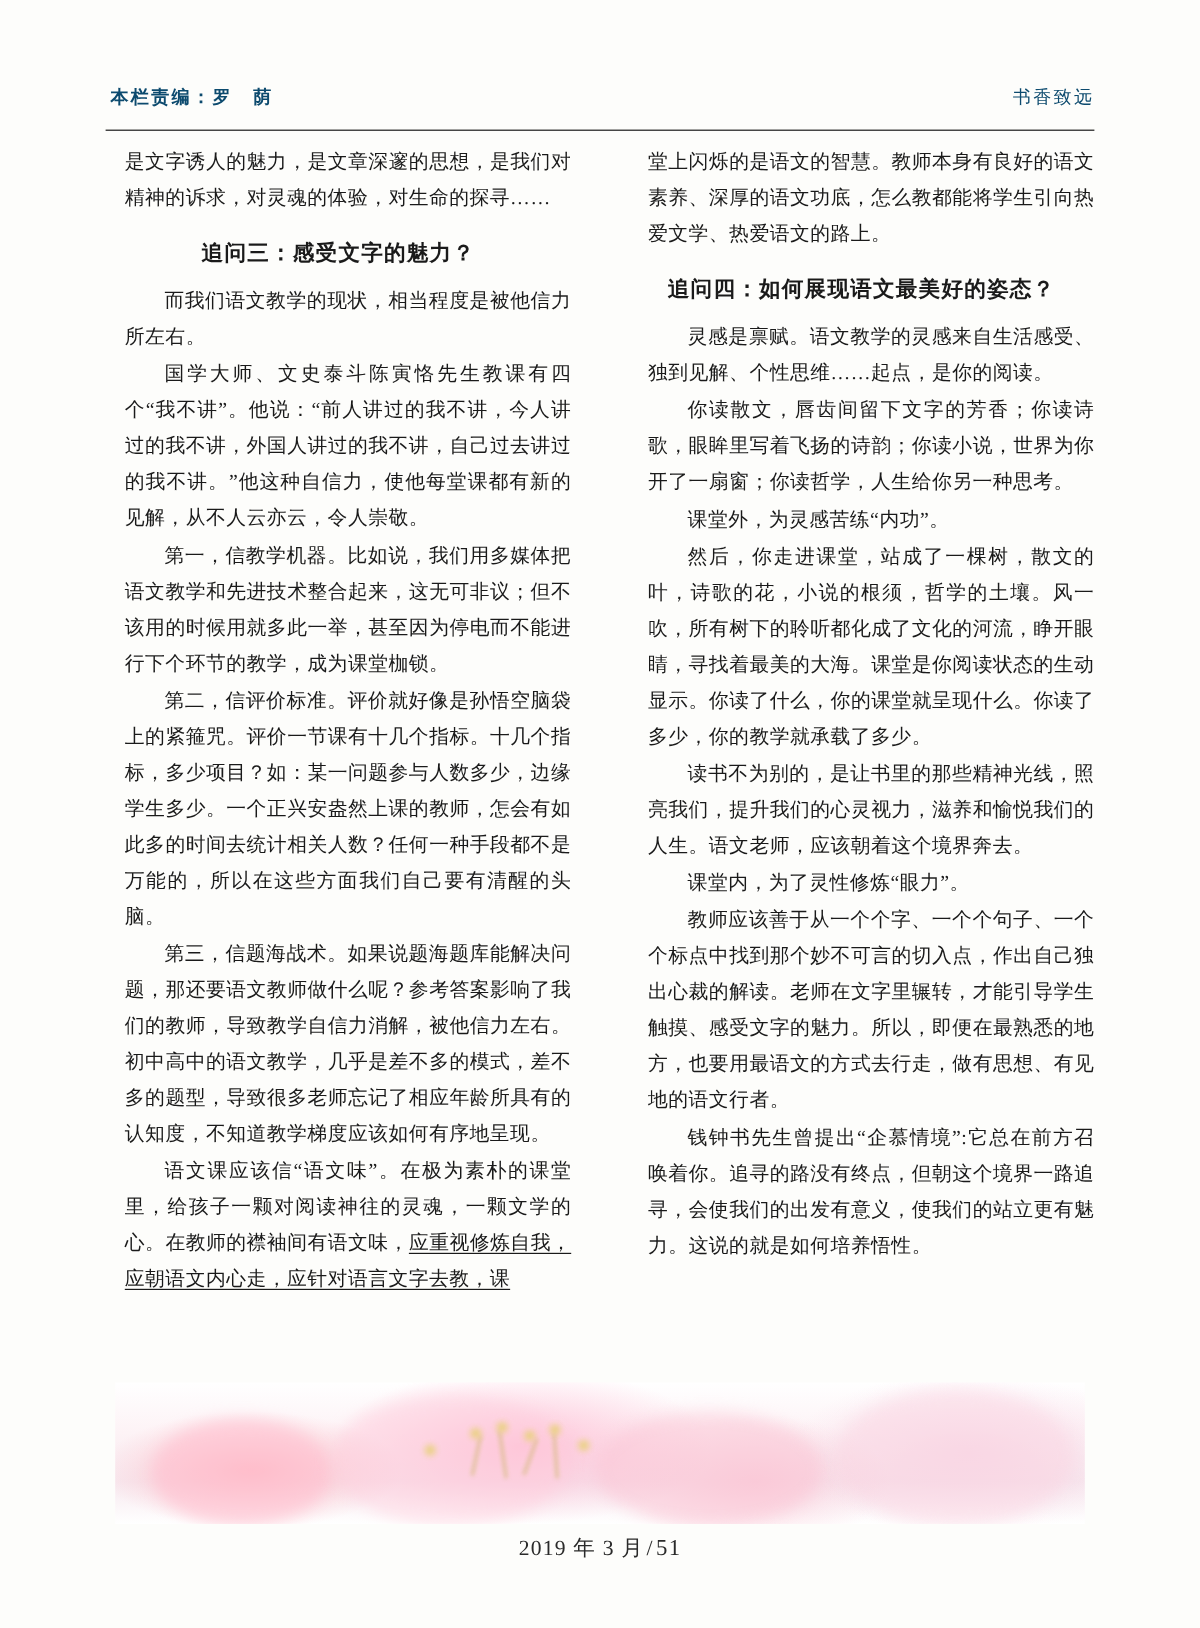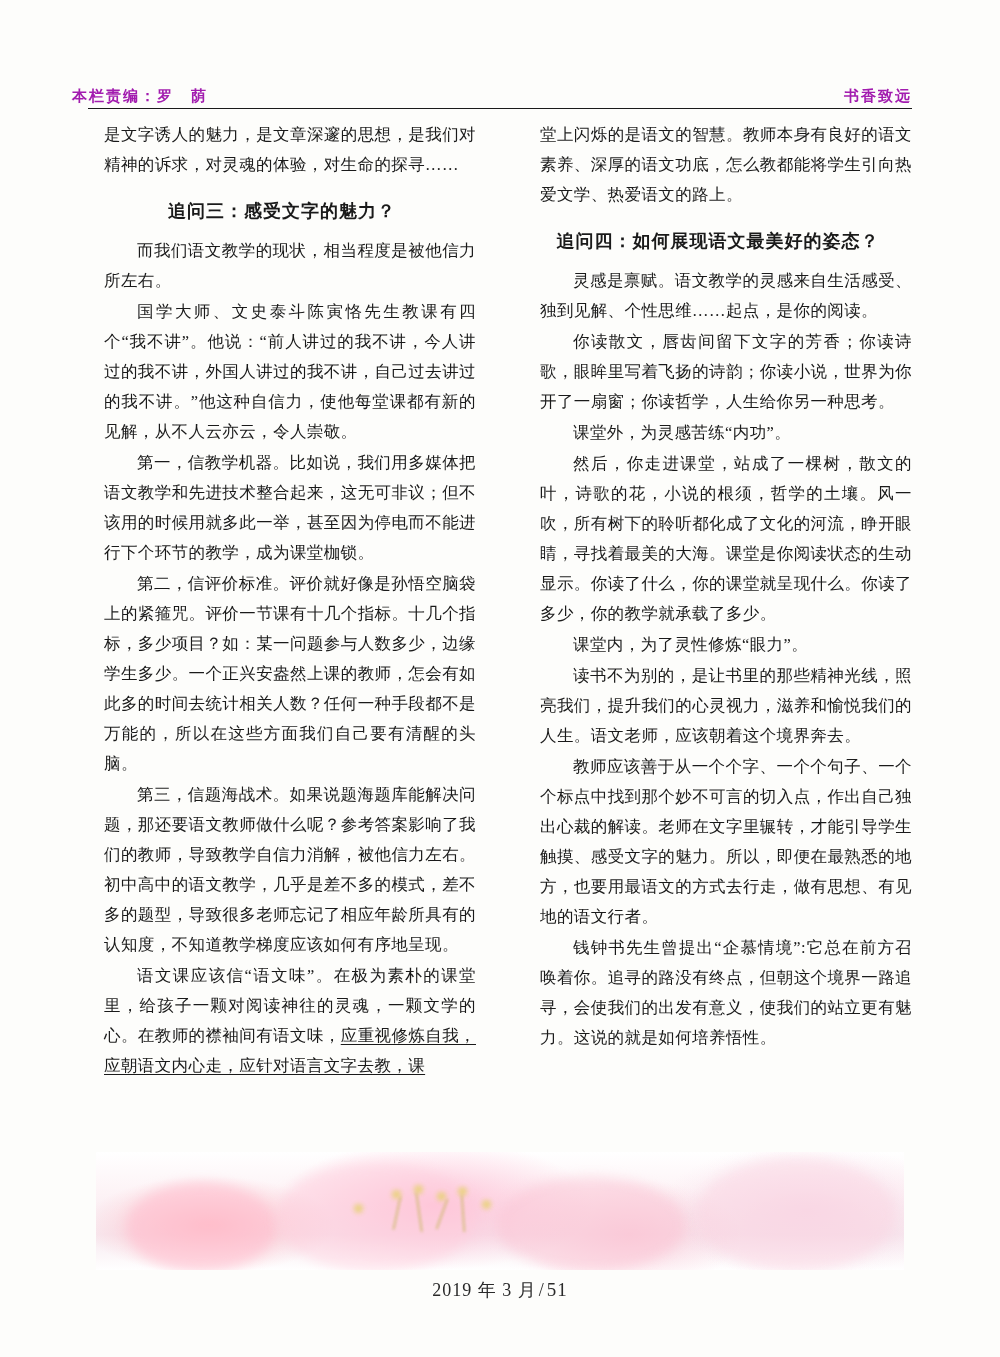--- a/index.html
+++ b/index.html
@@ -16,36 +16,36 @@
     overflow: hidden;
   }
   .page {
     position: absolute;
     inset: 0;
     background: #fdfdfb;
   }
   .header {
     position: absolute;
     top: 72px;
-    left: 72px;
+    left: 92px;
     right: 88px;
     height: 34px;
     display: flex;
-    align-items: flex-end;
+    align-items: flex-start;
     justify-content: space-between;
     font-size: 15px;
     letter-spacing: 1px;
-    color: #a21caf;
+    color: #0c4a6e;
   }
   .header .left {
     font-weight: bold;
     letter-spacing: 2px;
   }
   .header .right {
-    font-weight: bold;
+    font-weight: normal;
     letter-spacing: 2px;
   }
   .rule {
     position: absolute;
     top: 108px;
     left: 88px;
     right: 88px;
     border-top: 1.5px solid #1a1a1a;
   }
   .columns {
@@ -159,22 +159,22 @@
       <p class="indent"><span>语文课应该信“语文味”。在极为素朴的课堂里，给孩子一颗对阅读神往的灵魂，一颗文学的心。在教师的襟袖间有语文味，</span><span class="underline">应重视修炼自我，应朝语文内心走，应针对语言文字去教，课</span></p>
     </div>
 
     <div class="col">
       <p>堂上闪烁的是语文的智慧。教师本身有良好的语文素养、深厚的语文功底，怎么教都能将学生引向热爱文学、热爱语文的路上。</p>
       <h2 class="section">追问四：如何展现语文最美好的姿态？</h2>
       <p class="indent">灵感是禀赋。语文教学的灵感来自生活感受、独到见解、个性思维……起点，是你的阅读。</p>
       <p class="indent">你读散文，唇齿间留下文字的芳香；你读诗歌，眼眸里写着飞扬的诗韵；你读小说，世界为你开了一扇窗；你读哲学，人生给你另一种思考。</p>
       <p class="indent">课堂外，为灵感苦练“内功”。</p>
       <p class="indent">然后，你走进课堂，站成了一棵树，散文的叶，诗歌的花，小说的根须，哲学的土壤。风一吹，所有树下的聆听都化成了文化的河流，睁开眼睛，寻找着最美的大海。课堂是你阅读状态的生动显示。你读了什么，你的课堂就呈现什么。你读了多少，你的教学就承载了多少。</p>
+      <p class="indent">读书不为别的，是让书里的那些精神光线，照亮我们，提升我们的心灵视力，滋养和愉悦我们的人生。语文老师，应该朝着这个境界奔去。</p>
       <p class="indent">课堂内，为了灵性修炼“眼力”。</p>
-      <p class="indent">读书不为别的，是让书里的那些精神光线，照亮我们，提升我们的心灵视力，滋养和愉悦我们的人生。语文老师，应该朝着这个境界奔去。</p>
       <p class="indent">教师应该善于从一个个字、一个个句子、一个个标点中找到那个妙不可言的切入点，作出自己独出心裁的解读。老师在文字里辗转，才能引导学生触摸、感受文字的魅力。所以，即便在最熟悉的地方，也要用最语文的方式去行走，做有思想、有见地的语文行者。</p>
       <p class="indent">钱钟书先生曾提出“企慕情境”:它总在前方召唤着你。追寻的路没有终点，但朝这个境界一路追寻，会使我们的出发有意义，使我们的站立更有魅力。这说的就是如何培养悟性。</p>
     </div>
 
   </div>
 
   <div class="photo">
     <div class="blur-dot" style="left:30px; top:30px; width:150px; height:90px; background:rgba(255,190,205,0.55);"></div>
     <div class="blur-dot" style="left:180px; top:10px; width:200px; height:110px; background:rgba(255,205,220,0.45);"></div>
     <div class="blur-dot" style="left:400px; top:25px; width:190px; height:95px; background:rgba(252,196,212,0.5);"></div>

